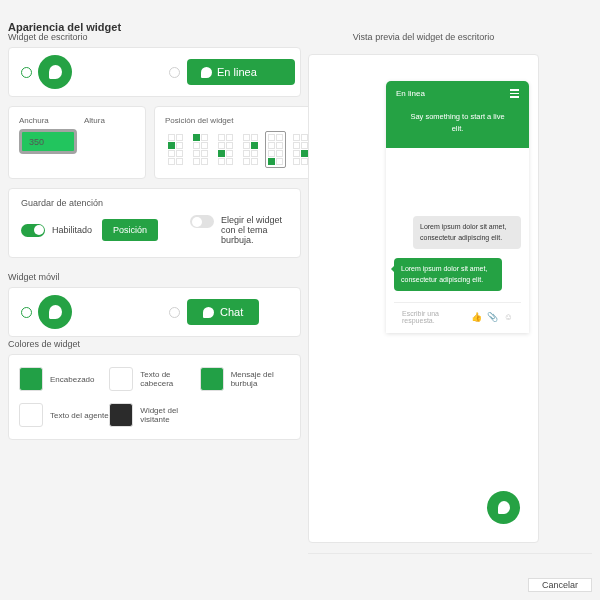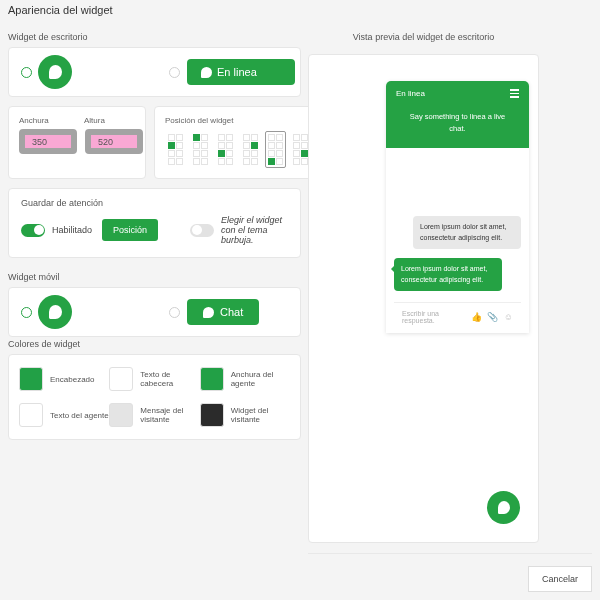--- a/index.html
+++ b/index.html
@@ -6,22 +6,22 @@
   html, body {
     width: 600px; height: 600px;
     font-family: "Liberation Sans", sans-serif;
     background: #f5f5f5;
     color: #333;
     overflow: hidden;
   }
   .page { position: relative; width: 600px; height: 600px; background: #f4f4f4; }
 
   .page-title {
-    position: absolute; left: 8px; top: 4px;
-    font-size: 11px; color: #333; font-weight: 400;
+    position: absolute; left: 8px; top: 21px;
+    font-size: 11px; color: #333; font-weight: 700;
   }
   .section-label {
     font-size: 9px; color: #555; margin-bottom: 5px;
   }
 
   
   .left-col {
     position: absolute; left: 8px; top: 32px; width: 293px;
   }
   .card {
@@ -64,22 +64,22 @@
   }
 
   
   .row2 { display: flex; gap: 8px; margin-top: 9px; }
   .size-card { width: 138px; padding: 9px 10px 14px; }
   .pos-card { flex: 1; padding: 9px 10px 10px; }
   .field-labels { display: flex; gap: 14px; }
   .field-labels span { font-size: 8px; color: #666; width: 55px; }
   .fields { display: flex; gap: 8px; margin-top: 4px; }
   .txt-input {
-    width: 58px; height: 25px; border: 6px solid #a3a3a3; border-radius: 4px;
-    background: #f9a8d4; font-size: 9px; color: #555;
+    width: 58px; height: 25px; border: 3px solid #a3a3a3; border-radius: 4px;
+    background: #22c55e; font-size: 9px; color: #555;
     padding: 1px 7px; font-family: "Liberation Sans", sans-serif;
   }
   .pos-grid { display: flex; gap: 4px; margin-top: 6px; }
   .pos-opt {
     padding: 2px; border: 1px solid transparent; border-radius: 2px;
     display: flex; flex-direction: column; gap: 1px;
   }
   .pos-opt.selected { border-color: #999; }
   .pos-rowc { display: flex; gap: 1px; }
   .cellx { width: 7px; height: 7px; background: #fff; border: 1px solid #e3e3e3; }
@@ -97,21 +97,21 @@
     width: 10px; height: 10px; border-radius: 50%; background: #fff;
   }
   .toggle.off { background: #e2e2e2; }
   .toggle.off .knob { left: 1.5px; right: auto; }
   .ag-label { font-size: 9px; color: #444; margin-left: 7px; }
   .gal-btn {
     margin-left: 10px; background: #25a244; color: #fff;
     font-size: 9px; border-radius: 3px; padding: 6px 11px; border: none;
     font-family: "Liberation Sans", sans-serif;
   }
-  .ag-right { display: flex; align-items: center; margin-left: 32px; font-style: italic; }
+  .ag-right { display: flex; margin-left: 32px; }
 
   
   .mobile-wrap { margin-top: 14px; }
   .mobile-card { }
   .chat-pill {
     margin-left: 7px; background: #25a244; color: #fff;
     border-radius: 4px; font-size: 11px;
     padding: 7px 16px; display: flex; align-items: center; gap: 6px;
   }
   .chat-pill .dot { width: 11px; height: 11px; background: #fff; border-radius: 50% 50% 50% 10%; }
@@ -174,21 +174,21 @@
     display: flex; align-items: center; justify-content: center;
   }
   .launcher .glyph { width: 12px; height: 13px; background: #fff; border-radius: 50% 50% 50% 10%; }
 
   
   .footer {
     position: absolute; right: 8px; bottom: 8px;
     display: flex; gap: 8px; align-items: center;
   }
   .btn {
-    font-size: 9px; border-radius: 0; padding: 7px 13px;
+    font-size: 9px; border-radius: 0; padding: 1px 13px;
     border: 1px solid #ddd; background: #fff; color: #444;
     font-family: "Liberation Sans", sans-serif;
   }
   .btn.primary { background: #3ab54a; border-color: #3ab54a; color: #fff; }
   .footer-rule {
     position: absolute; left: 308px; right: 8px; bottom: 46px;
     height: 1px; background: #e8e8e8;
   }
 </style>
 </head>
@@ -217,21 +217,20 @@
     </div>
 
     <div class="row2">
       <div class="card size-card">
         <div class="field-labels">
           <span>Anchura</span>
           <span>Altura</span>
         </div>
         <div class="fields">
           <input class="txt-input" value="350" style="">
-          <input class="txt-input" value="520" style="">
         </div>
       </div>
 
       <div class="card pos-card">
         <div class="field-labels">
           <span style="width:auto">Posición del widget</span>
         </div>
         <div class="pos-grid" id="pos-grid">
             <div class="pos-opt">
               <div class="pos-rowc">
@@ -386,29 +385,25 @@
             <div class="color-item">
               <span class="swatch" style="background: rgb(34, 160, 70);"></span>
               <span class="cname">Encabezado</span>
             </div>
             <div class="color-item">
               <span class="swatch" style="background: rgb(255, 255, 255);"></span>
               <span class="cname">Texto de cabecera</span>
             </div>
             <div class="color-item">
               <span class="swatch" style="background: rgb(34, 160, 70);"></span>
-              <span class="cname">Anchura del agente</span>
+              <span class="cname">Mensaje del burbuja</span>
             </div>
             <div class="color-item">
               <span class="swatch" style="background: rgb(255, 255, 255);"></span>
               <span class="cname">Texto del agente</span>
-            </div>
-            <div class="color-item">
-              <span class="swatch" style="background: rgb(228, 228, 228);"></span>
-              <span class="cname">Mensaje del visitante</span>
             </div>
             <div class="color-item">
               <span class="swatch" style="background: rgb(43, 43, 43);"></span>
               <span class="cname">Widget del visitante</span>
             </div>
           </div>
       </div>
     </div>
   </div>
 
@@ -420,21 +415,21 @@
         <div class="cw-head">
           <div class="cw-head-top">
             <span class="cw-status">En linea</span>
             <span class="hamburger">
                 <i></i>
                 <i></i>
                 <i></i>
               </span>
           </div>
           <div class="cw-greet">
-            <div>Say something to linea a live chat.</div>
+            <div>Say something to start a live elit.</div>
           </div>
         </div>
         <div class="cw-body">
           <div class="msg visitor">Lorem ipsum dolor sit amet, consectetur adipiscing elit.</div>
           <div class="msg agent">Lorem ipsum dolor sit amet, consectetur adipiscing elit.</div>
           <div class="cw-input">
             <span class="ph">Escribir una respuesta.</span>
             <span class="ico">👍</span>
             <span class="ico">📎</span>
             <span class="ico">☺</span>

